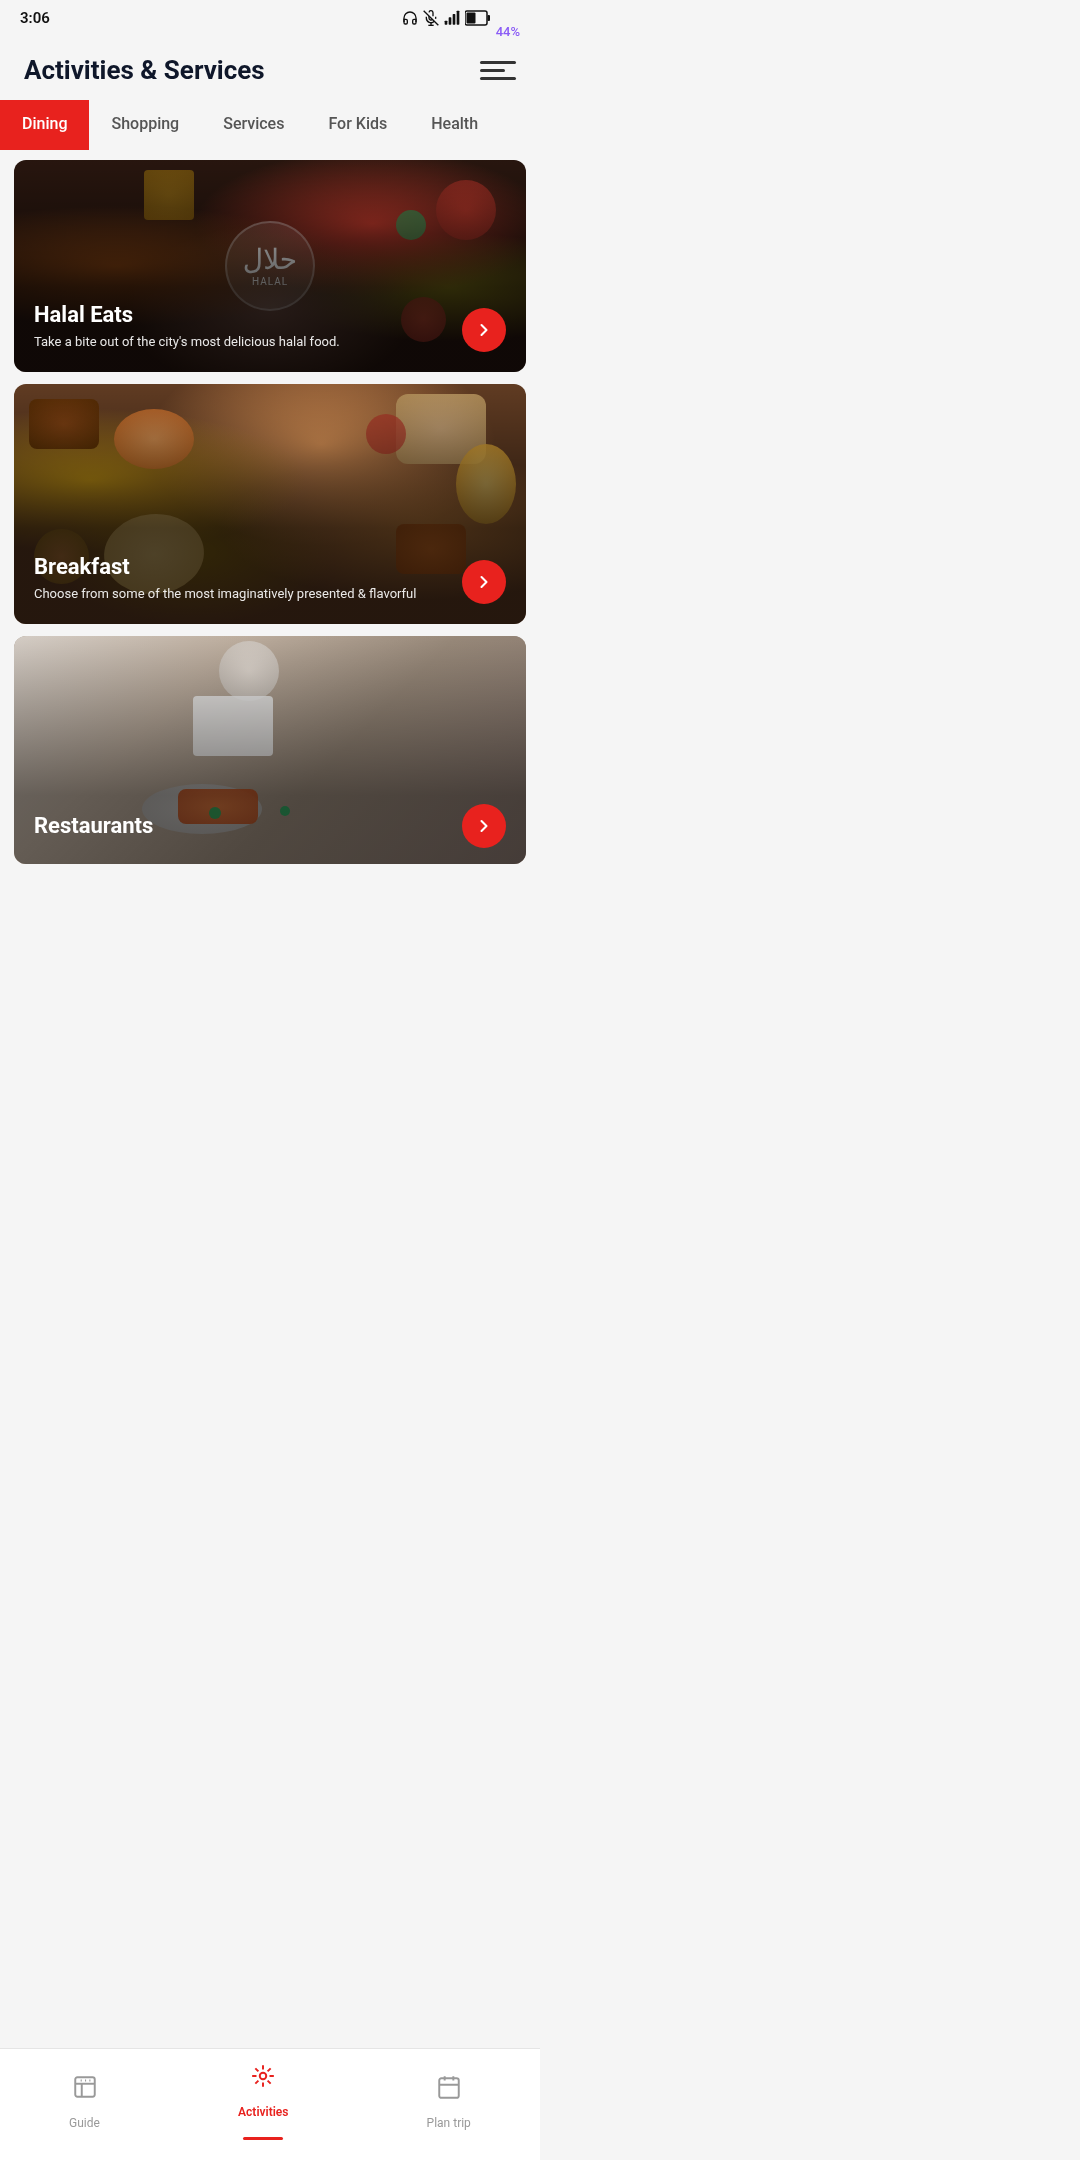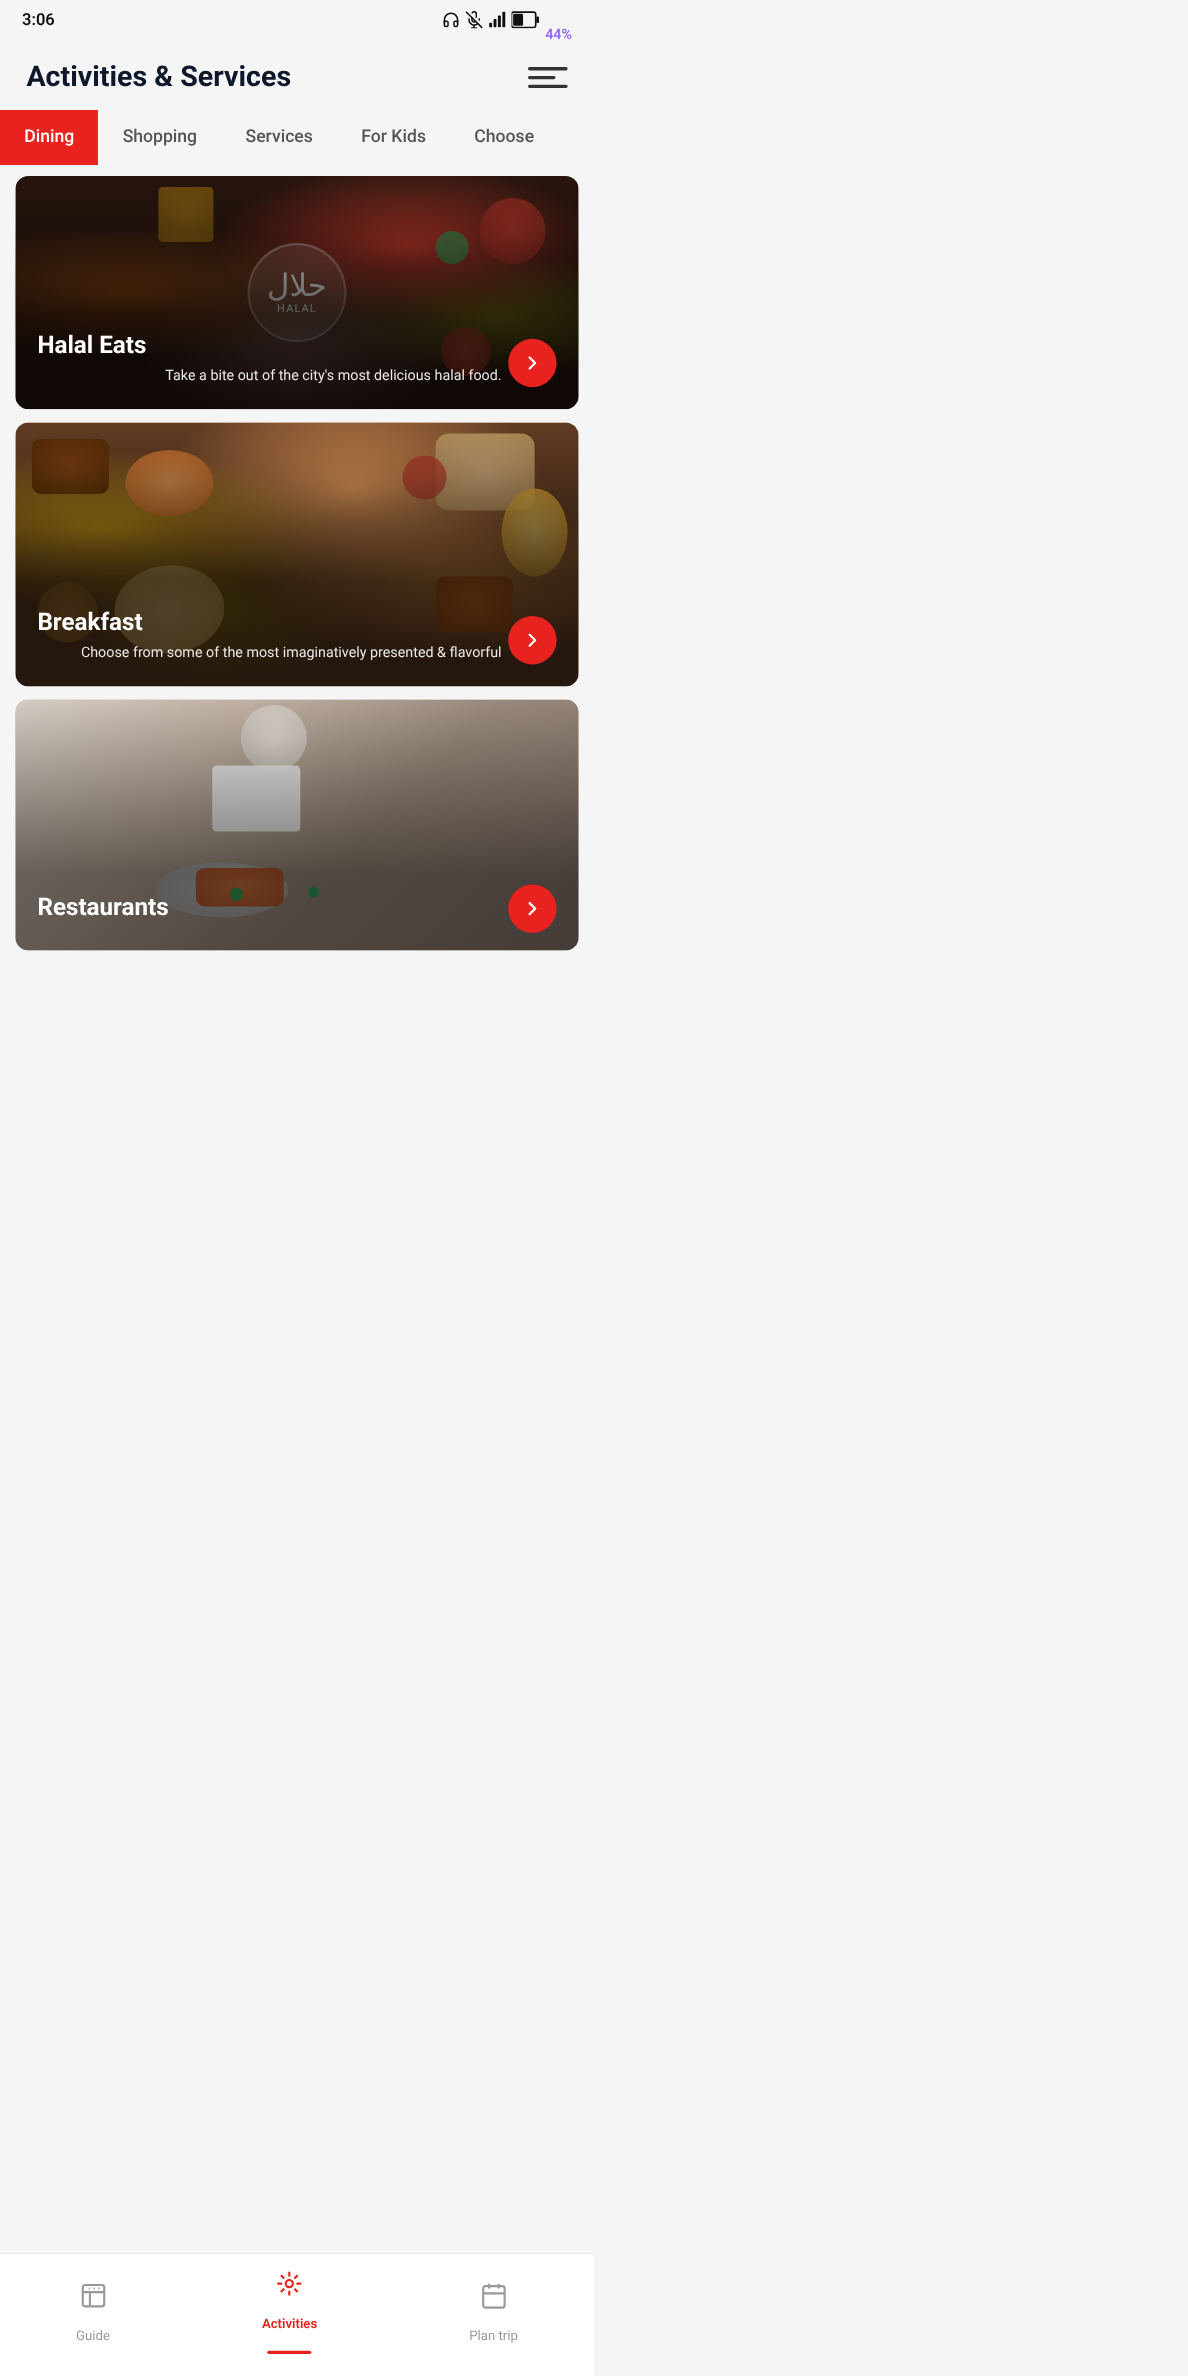--- a/index.html
+++ b/index.html
@@ -120,21 +120,20 @@
     }
     .card-title {
       font-size: 22px;
       font-weight: 700;
       margin-bottom: 6px;
     }
     .card-desc {
       font-size: 13px;
       line-height: 1.45;
       color: rgba(255,255,255,0.9);
-      text-align: right;
     }
     .card-arrow {
       position: absolute;
       bottom: 20px;
       right: 20px;
       width: 44px;
       height: 44px;
       background: #e8221e;
       border-radius: 50%;
       display: flex;
@@ -300,21 +299,21 @@
     <span></span>
     <span></span>
   </div>
 </div>
 
 <div class="tab-bar">
   <div class="tab-item active">Dining</div>
   <div class="tab-item">Shopping</div>
   <div class="tab-item">Services</div>
   <div class="tab-item">For Kids</div>
-  <div class="tab-item">Choose</div>
+  <div class="tab-item">Health</div>
 </div>
 
 <div class="content-wrapper">
   <div class="content">
 
     <div class="card">
       <div class="card-halal-bg">
         <div class="halal-badge">
           <span class="arabic">حلال</span>
           <span class="halal-text">HALAL</span>

